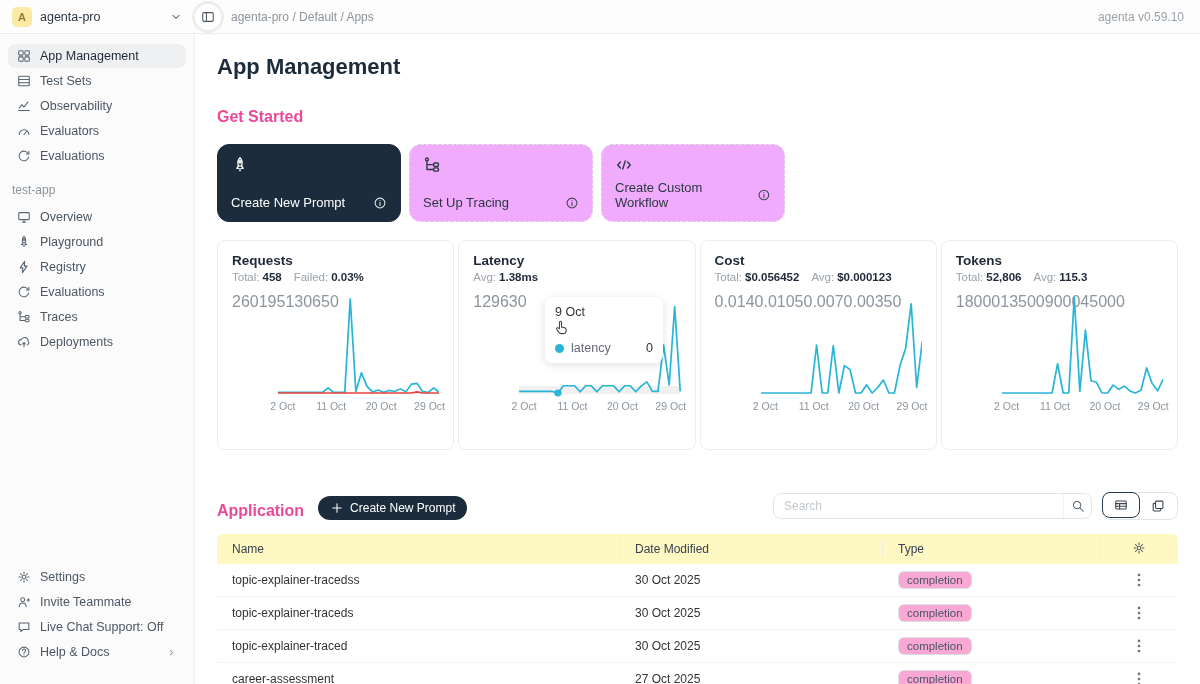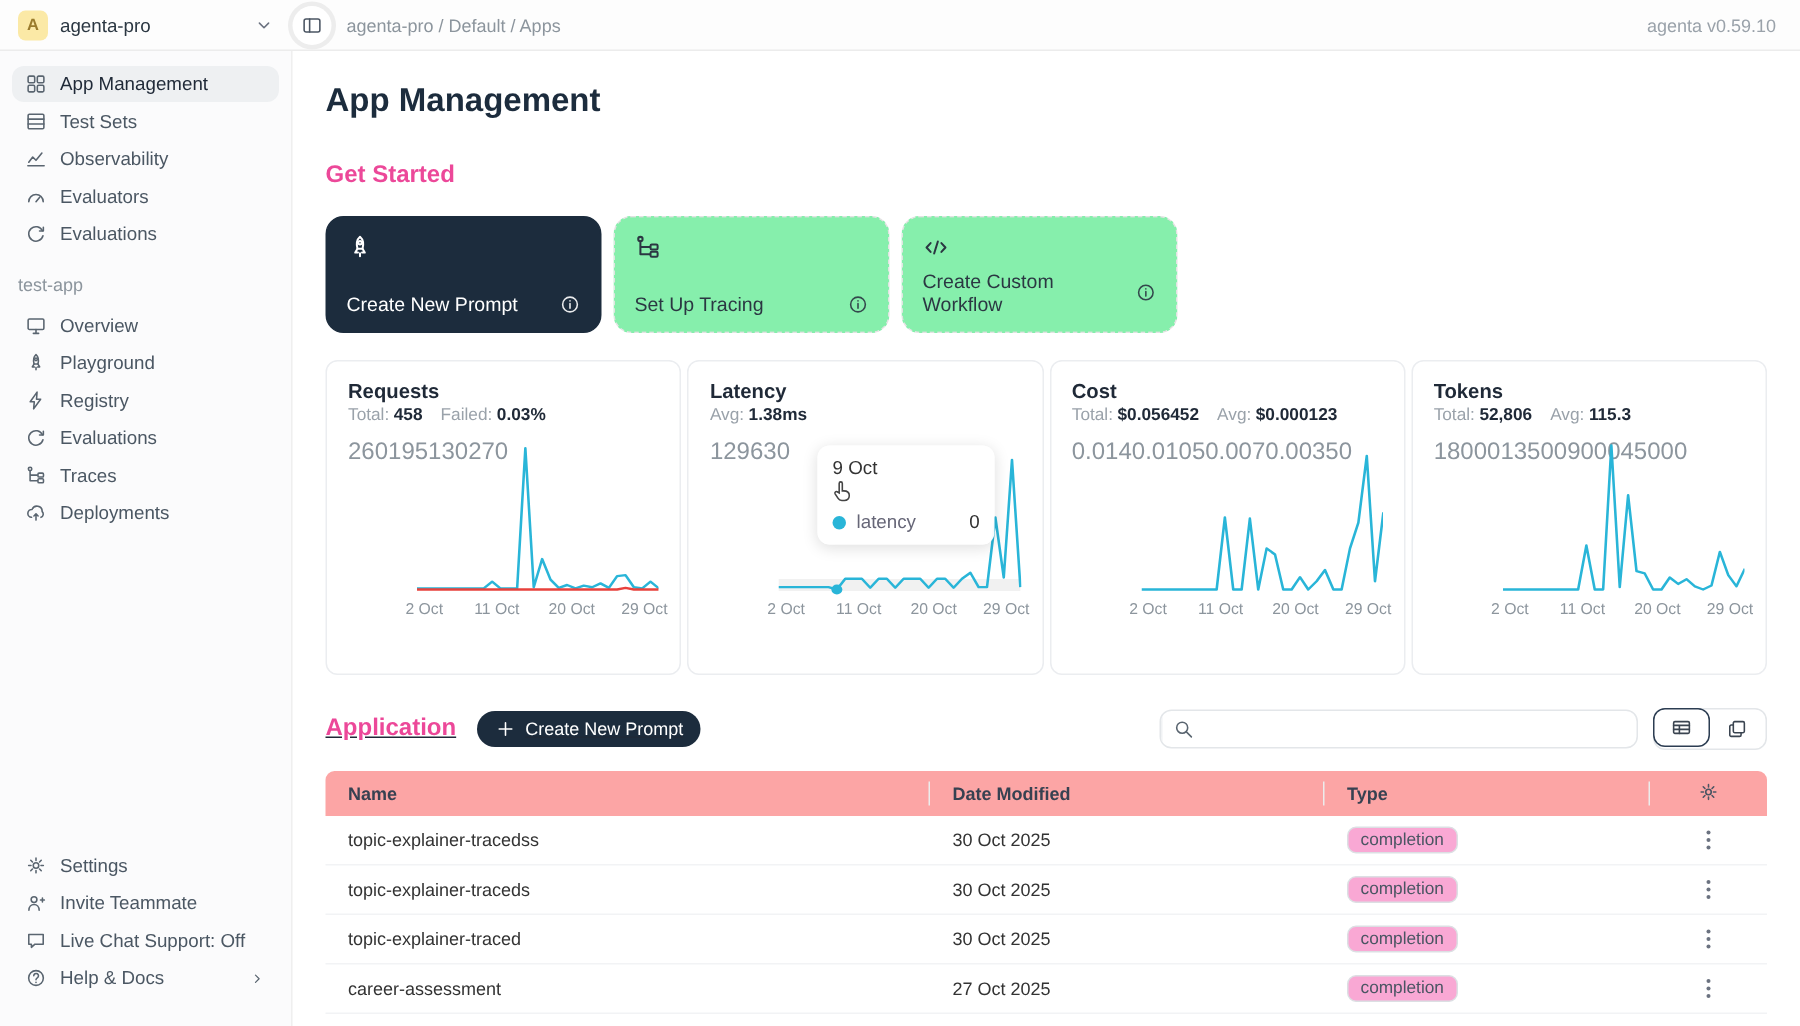--- a/index.html
+++ b/index.html
@@ -36,21 +36,21 @@
   .side-item .trail svg { width:11px; height:11px; }
 
   
   .main { flex:1; padding:20px 22px 0 22px; overflow:hidden; }
   .page-title { font-size:22px; font-weight:700; color:#1c2c3d; margin-bottom:28px; }
   .section-h { font-size:16px; font-weight:700; color:#ec4899; margin-bottom:18px; }
 
   .gs-row { display:flex; gap:8px; margin-bottom:18px; }
   .gs-card { width:184px; height:78px; border-radius:12px; padding:11px 13px; display:flex;
     flex-direction:column; justify-content:space-between; cursor:pointer;
-    border:1px dashed #e2e2e2; background:#86efac; color:#2b3742; }
+    border:1px dashed #e2e2e2; background:#f0abfc; color:#2b3742; }
   .gs-card.dark { background:#1c2c3d; border:1px solid #1c2c3d; color:#fff; }
   .gs-card .gi { width:18px; height:18px; }
   .gs-card .gs-label-row { display:flex; align-items:center; justify-content:space-between; }
   .gs-label { font-size:13px; font-weight:500; }
   .gs-card .info { width:14px; height:14px; opacity:.9; }
 
   .charts-row { display:flex; gap:4px; margin-top:14px; }
   .chart-card { flex:1; border:1px solid #ebedf0; border-radius:8px; background:#fff;
     padding:12px 14px 10px 14px; height:210px; }
   .chart-title { font-size:13.5px; font-weight:700; color:#1f2937; }
@@ -65,21 +65,21 @@
   .xlabels span { position:absolute; transform:translateX(-50%); white-space:nowrap; }
   .tooltip { position:absolute; left:16%; top:4px; width:118px; background:rgba(255,255,255,.96);
     border-radius:8px; box-shadow:0 2px 10px rgba(0,0,0,.13); padding:8px 10px; z-index:3; }
   .tooltip .tt-date { font-size:12.5px; color:#333; margin-bottom:22px; }
   .tooltip .tt-row { display:flex; align-items:center; gap:7px; font-size:12.5px; color:#667; }
   .tooltip .tt-dot { width:9px; height:9px; border-radius:50%; }
   .tooltip .tt-val { margin-left:auto; color:#333; }
   .tt-cursor { position:absolute; left:34px; top:26px; width:18px; height:18px; z-index:4; }
 
   
-  .app-header { display:flex; align-items:center; margin-top:22px;text-decoration:underline; }
+  .app-header { display:flex; align-items:flex-end; margin-top:42px; }
   .app-header .section-h { margin-bottom:0; }
   .create-btn { margin-left:14px; height:24px; border-radius:12px; background:#1c2c3d; color:#fff;
     border:none; font-size:12px; display:flex; align-items:center; gap:6px; padding:0 12px;
     cursor:pointer; font-family:inherit; }
   .create-btn svg { width:11px; height:11px; }
   .app-tools { margin-left:auto; display:flex; align-items:center; gap:10px; }
   .search-box { width:319px; height:26px; border:1px solid #e3e6e9; border-radius:8px;
     display:flex; align-items:center; background:#fff; overflow:hidden; }
   .search-box input { flex:1; border:none; outline:none; font-size:12px; padding:0 10px;
     color:#333; font-family:inherit; background:transparent; }
@@ -87,22 +87,22 @@
   .search-suffix { width:28px; height:100%; display:grid; place-items:center; border-left:1px solid #f0f2f4; }
   .search-suffix svg { width:13px; height:13px; color:#5a6570; }
   .seg { display:flex; border:1px solid #e3e6e9; border-radius:8px; background:#fff; }
   .seg-btn { width:38px; height:26px; display:grid; place-items:center; cursor:pointer; color:#3a4450; }
   .seg-btn svg { width:15px; height:15px; }
   .seg-btn.selected { border:1.5px solid #2c3d52; border-radius:8px; margin:-1px; background:#fff; z-index:1; }
 
   
   .table { margin-top:14px; }
   .t-head { display:grid; grid-template-columns:403px 263px 217px 1fr; height:30px;
-    background:#fca5a5; border-radius:6px 6px 0 0; align-items:center; font-size:12px;
-    font-weight:700; color:#374151; }
+    background:#fef9c3; border-radius:6px 6px 0 0; align-items:center; font-size:12px;
+    font-weight:400; color:#374151; }
   .t-head .cell { padding:0 15px; height:16px; line-height:16px; border-right:1px solid #ececec; }
   .t-head .cell:last-child, .t-head .cell.actions { border-right:none; }
   .t-head .actions, .t-row .actions { display:flex; justify-content:center; }
   .t-head .actions svg { width:14px; height:14px; color:#4b5563; }
   .t-row { display:grid; grid-template-columns:403px 263px 217px 1fr; height:33px;
     align-items:center; border-bottom:1px solid #f2f3f5; font-size:12px; color:#333; cursor:pointer; }
   .t-row .cell { padding:0 15px; }
   .badge { display:inline-block; border:1px solid #dcdfe3; border-radius:6px; background:#f9a8d4;
     font-size:11.5px; color:#4b5563; padding:2px 8px; }
   .kebab { width:18px; height:18px; color:#6b7280; cursor:pointer; }
@@ -309,21 +309,21 @@
     <div class="chart-title">Requests</div>
     <div class="chart-stats">
               <span>Total:<b>458</b></span>
               <span>Failed:<b>0.03%</b></span>
             </div>
     <div class="chart-body">
       <div class="ycol">
                 <span>260</span>
                 <span>195</span>
                 <span>130</span>
-                <span>27</span>
+                <span>65</span>
                 <span>0</span>
               </div>
       <div class="plotwrap">
         <svg class="plot" viewBox="0 0 150 104" preserveAspectRatio="none">
                   <polyline points="0.0,99.3 5.2,99.3 10.3,99.3 15.5,99.3 20.7,99.3 25.9,99.3 31.0,99.3 36.2,99.3 41.4,99.3 46.6,94.8 51.7,99.3 56.9,99.3 62.1,99.3 67.2,5.8 72.4,98.5 77.6,79.7 82.8,93.4 87.9,98.9 93.1,97.0 98.3,99.3 103.4,97.4 108.6,98.5 113.8,95.9 119.0,98.9 124.1,91.1 129.3,90.4 134.5,98.5 139.7,99.3 144.8,94.8 150.0,99.3" fill="none" stroke="#29b5d8" stroke-width="1.6" stroke-linejoin="round"></polyline>
                   <polyline points="0.0,100.0 5.2,100.0 10.3,100.0 15.5,100.0 20.7,100.0 25.9,100.0 31.0,100.0 36.2,100.0 41.4,100.0 46.6,100.0 51.7,100.0 56.9,100.0 62.1,100.0 67.2,100.0 72.4,100.0 77.6,100.0 82.8,100.0 87.9,100.0 93.1,100.0 98.3,100.0 103.4,100.0 108.6,100.0 113.8,100.0 119.0,100.0 124.1,100.0 129.3,98.9 134.5,100.0 139.7,100.0 144.8,100.0 150.0,100.0" fill="none" stroke="#e8413c" stroke-width="1.6" stroke-linejoin="round"></polyline>
                 </svg>
 
         <div class="xlabels">
                   <span style="left:3.0%">2 Oct</span>
@@ -434,20 +434,21 @@
       <div class="app-header">
         <div class="section-h">Application</div>
         <button class="create-btn">
           <span style="display: inline-block; width: 14px; height: 14px;"><svg viewBox="0 0 16 16" fill="none" stroke="currentColor" stroke-width="1.2" stroke-linecap="round" stroke-linejoin="round" style="width:100%;height:100%">
                 <path d="M8 3.2v9.6M3.2 8h9.6"></path>
               </svg></span>
           <span>Create New Prompt</span>
         </button>
         <div class="app-tools">
           <div class="search-box">
+            <input type="text" placeholder="Search" style="">
             <div class="search-suffix">
               <span style="display: inline-block; width: 14px; height: 14px;"><svg viewBox="0 0 16 16" fill="none" stroke="currentColor" stroke-width="1.2" stroke-linecap="round" stroke-linejoin="round" style="width:100%;height:100%">
                     <circle cx="7" cy="7" r="4.2"></circle>
                     <path d="M10.2 10.2L14 14"></path>
                   </svg></span>
             </div>
           </div>
           <div class="seg">
             <div class="seg-btn selected">
               <span style="display: inline-block; width: 14px; height: 14px;"><svg viewBox="0 0 16 16" fill="none" stroke="currentColor" stroke-width="1.2" stroke-linecap="round" stroke-linejoin="round" style="width:100%;height:100%">

